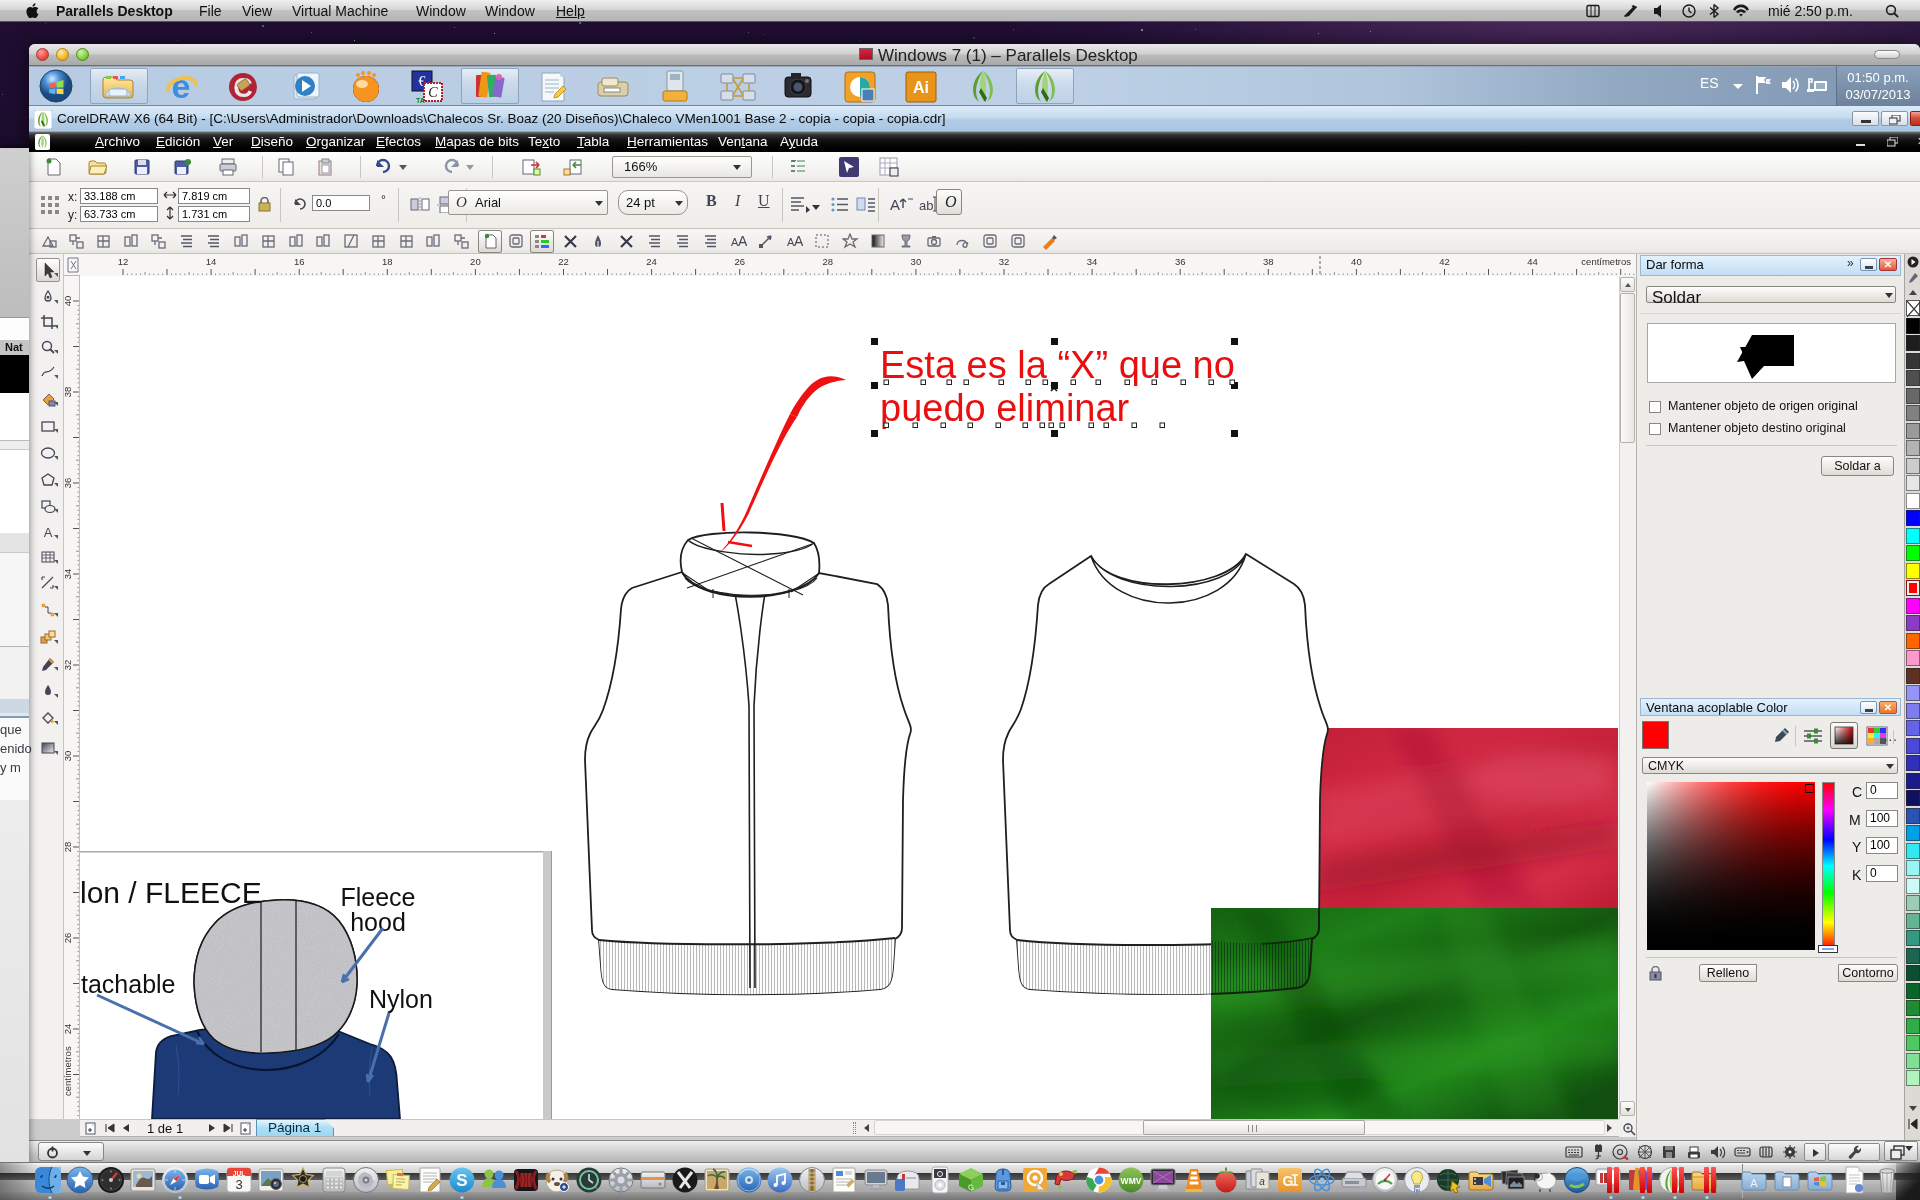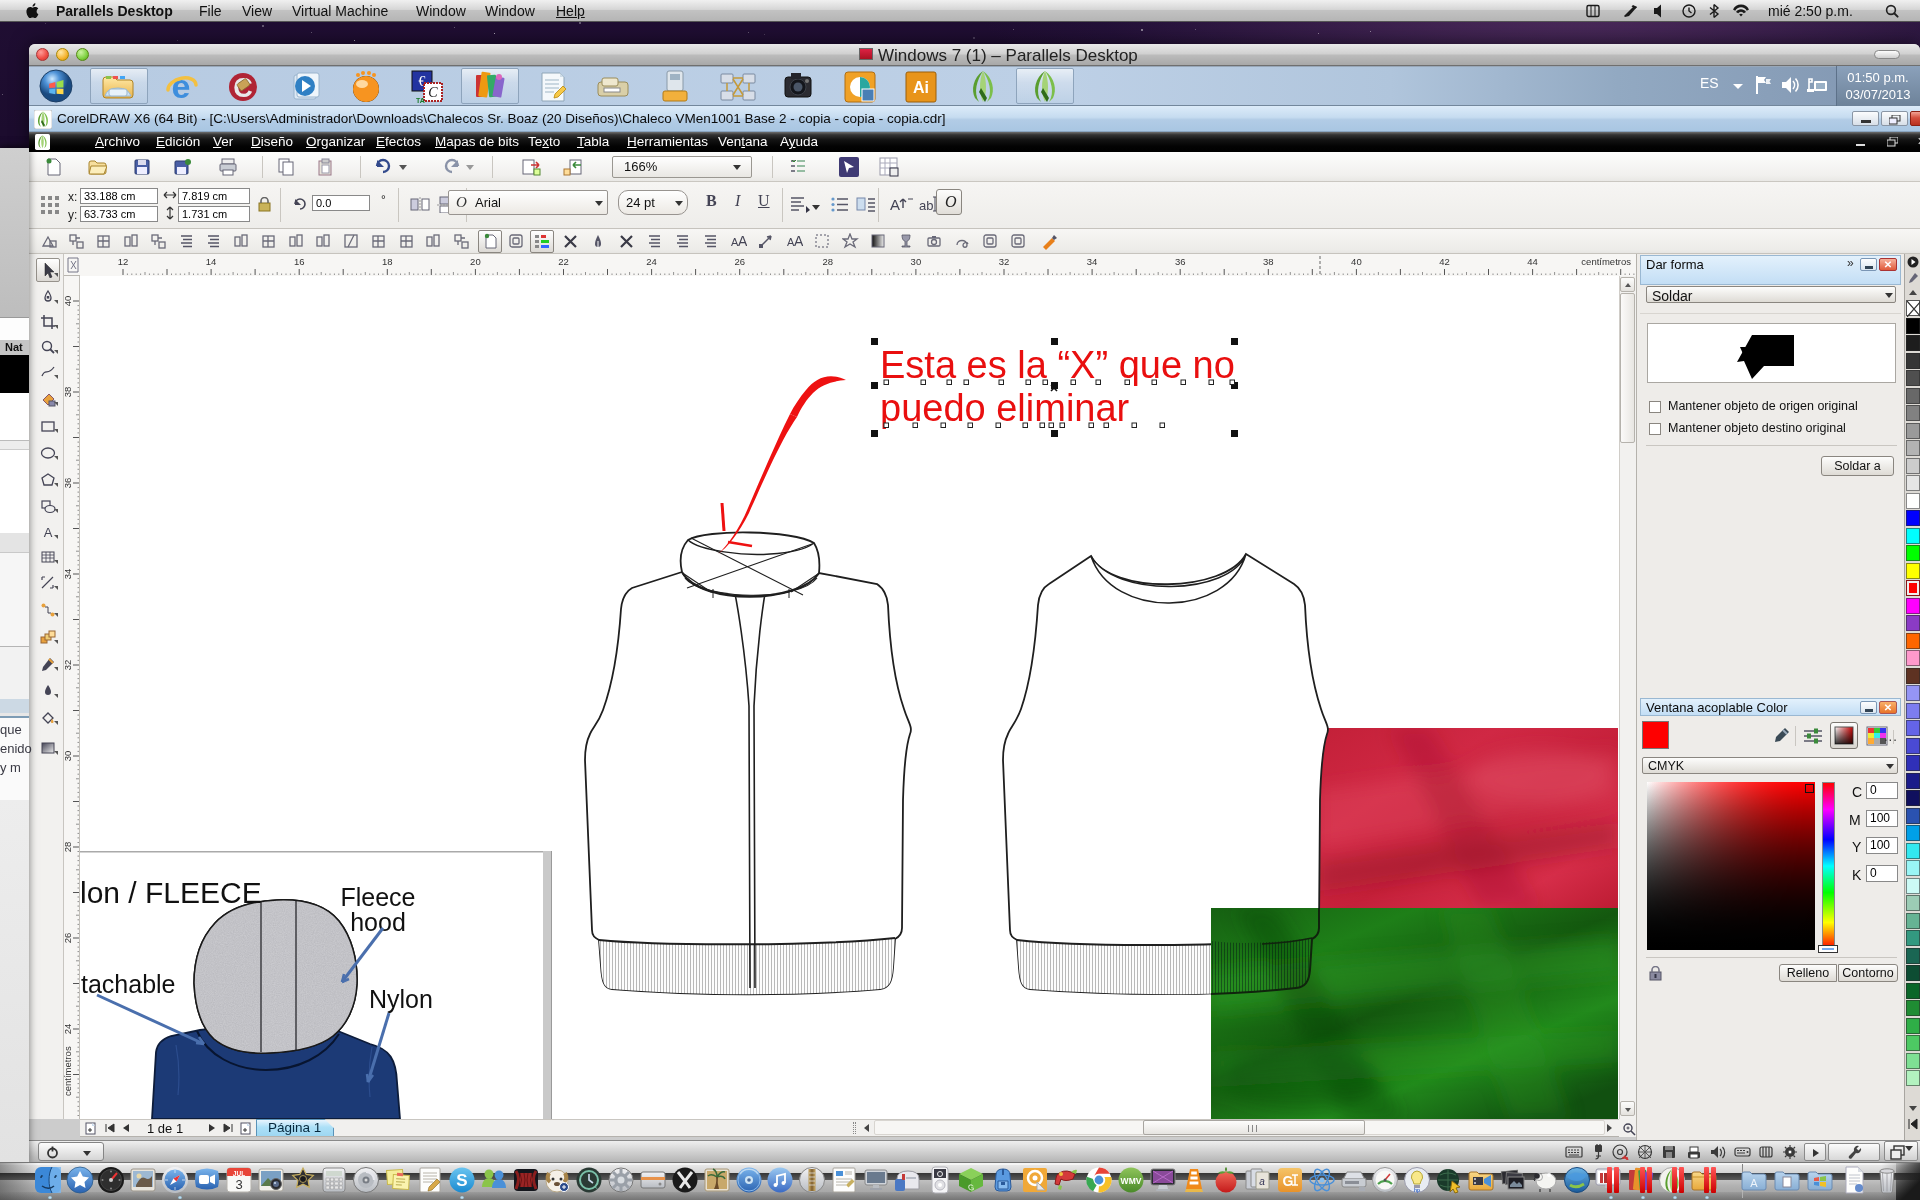--- a/index.html
+++ b/index.html
@@ -1592,30 +1592,30 @@
 <div class="abs" style="left:1143px;top:1120px;width:222px;height:15px;background:linear-gradient(180deg,#fdfdfc,#e6e4e0);border:1px solid #a8a5a0;border-radius:2px;">
  <div class="abs" style="left:104px;top:4px;width:2px;height:7px;border-left:1px solid #888;"></div>
  <div class="abs" style="left:108px;top:4px;width:2px;height:7px;border-left:1px solid #888;"></div>
  <div class="abs" style="left:112px;top:4px;width:2px;height:7px;border-left:1px solid #888;"></div>
 </div>
 <svg class="abs" style="left:1604px;top:1123px;" width="10" height="10" viewBox="0 0 10 10">
       <path d="M3 1 l5 4 -5 4z" fill="#444"></path>
     </svg>
 
 <div class="abs" style="left:1636px;top:254px;width:268px;height:886px;background:#eeece9;border-left:1px solid #b5b2ac;"></div>
-<div class="abs" style="left:1640px;top:255px;width:261px;height:30px;background:linear-gradient(180deg,#e3f1fc,#c3def5);border:1px solid #9ab8d2;">
+<div class="abs" style="left:1640px;top:255px;width:261px;height:21px;background:linear-gradient(180deg,#e3f1fc,#c3def5);border:1px solid #9ab8d2;">
  <span class="abs" style="left:5px;top:1px;font-size:13px;color:#0a0a0a;">Dar forma</span>
  <span class="abs" style="left:206px;top:0px;font-size:12px;color:#333;">»</span>
  <div class="abs" style="left:219px;top:2px;width:17px;height:13px;background:linear-gradient(180deg,#fdfdfe,#dce6f0);border:1px solid #7a96b5;border-radius:2px;">
         <div class="abs" style="left:4px;top:7px;width:8px;height:2.5px;background:#345;"></div>
       </div>
  <div class="abs" style="left:238px;top:2px;width:18px;height:13px;background:linear-gradient(180deg,#f6b09a,#e05a3a);border:1px solid #a33;border-radius:2px;color:#fff;font-weight:bold;font-size:10px;text-align:center;line-height:12px;">✕</div>
 </div>
 <div class="abs" style="left:1646px;top:286px;width:250px;height:17px;background:linear-gradient(180deg,#fdfdfc,#dedbd5);border:1px solid #8a8680;border-radius:2px;">
- <span class="abs" style="left:5px;top:1px;font-size:14px;color:#111;">Soldar</span>
+ <span class="abs" style="left:5px;top:1px;font-size:17px;color:#111;">Soldar</span>
  <div class="abs" style="left:238px;top:6px;width:0;height:0;border-left:4px solid transparent;border-right:4px solid transparent;border-top:5px solid #333;"></div>
 </div>
 <div class="abs" style="left:1640px;top:313px;width:261px;height:1px;background:#d8d5d0;"></div>
 <div class="abs" style="left:1647px;top:323px;width:249px;height:60px;background:#fff;border:1px solid #aaa7a2;"></div>
 <svg class="abs" style="left:1735px;top:333px;" width="70" height="46" viewBox="0 0 70 46">
  <path d="M17 2 h42 v31 h-30 l-12 13 -8-18 -7 1 z" fill="#000" transform="translate(0,0)"></path>
  <path d="M5 14 L31 14 L18 44 Z" fill="#000"></path>
 </svg>
 <div class="abs" style="left:1649px;top:401px;width:12px;height:12px;background:#fff;border:1px solid #8a8680;"></div>
 <div class="abs" style="left:1668px;top:399px;font-size:12.5px;color:#111;">Mantener objeto de origen original</div>
@@ -1697,21 +1697,21 @@
 <div class="abs" style="left:1852px;top:839px;font-size:14px;color:#111;">Y</div>
 <div class="abs tfield" style="left:1866px;top:837px;width:32px;height:17px;font-size:12px;">100</div>
 <div class="abs" style="left:1852px;top:867px;font-size:14px;color:#111;">K</div>
 <div class="abs tfield" style="left:1866px;top:865px;width:32px;height:17px;font-size:12px;">0</div>
 <div class="abs" style="left:1646px;top:957px;width:251px;height:1px;background:#c9c6c1;"></div>
 <svg class="abs" style="left:1649px;top:966px;" width="13" height="15" viewBox="0 0 13 15">
       <rect x="1" y="6" width="11" height="8" fill="#8a8aa0" stroke="#556"></rect>
       <path d="M3 6 V4 a3.5 3.5 0 017 0 v2" fill="none" stroke="#778" stroke-width="1.6"></path>
       <rect x="5.5" y="8" width="2" height="4" fill="#334"></rect>
     </svg>
-<div class="abs" style="left:1779px;top:964px;width:58px;height:18px;background:linear-gradient(180deg,#fdfdfc,#dedbd5);border:1px solid #8a8680;border-radius:3px 0 0 3px;text-align:center;font-size:12.5px;color:#111;line-height:17px;">Relleno</div>
+<div class="abs" style="left:1699px;top:964px;width:58px;height:18px;background:linear-gradient(180deg,#fdfdfc,#dedbd5);border:1px solid #8a8680;border-radius:3px 0 0 3px;text-align:center;font-size:12.5px;color:#111;line-height:17px;">Relleno</div>
 <div class="abs" style="left:1838px;top:964px;width:60px;height:18px;background:linear-gradient(180deg,#fdfdfc,#dedbd5);border:1px solid #8a8680;border-radius:0 3px 3px 0;text-align:center;font-size:12.5px;color:#111;line-height:17px;">Contorno</div>
 <div class="abs" style="left:1904px;top:254px;width:16px;height:886px;background:#dddad5;border-left:1px solid #a8a5a0;">
       <svg class="abs" style="left:2px;top:2px;" width="12" height="12" viewBox="0 0 12 12">
         <circle cx="6" cy="6" r="5.5" fill="#222"></circle>
         <path d="M4.5 3 l4 3 -4 3z" fill="#fff"></path>
       </svg>
       <svg class="abs" style="left:2px;top:18px;" width="12" height="14" viewBox="0 0 12 14">
         <path d="M8 1 l3 3 -6 6 -3 1 1-3z" fill="#667"></path>
       </svg>
       <div class="abs" style="left:4px;top:36px;width:0;height:0;border-left:4px solid transparent;border-right:4px solid transparent;border-bottom:5px solid #444;"></div>

